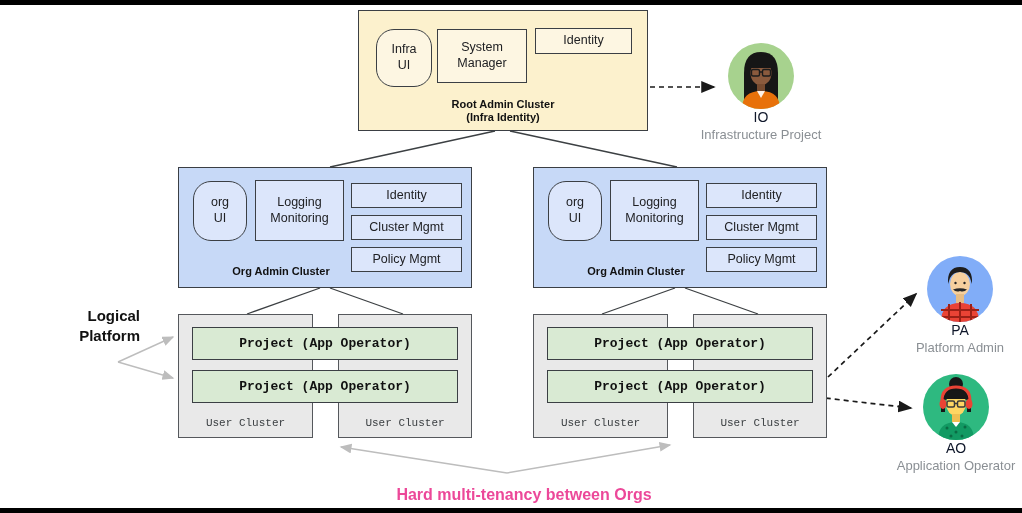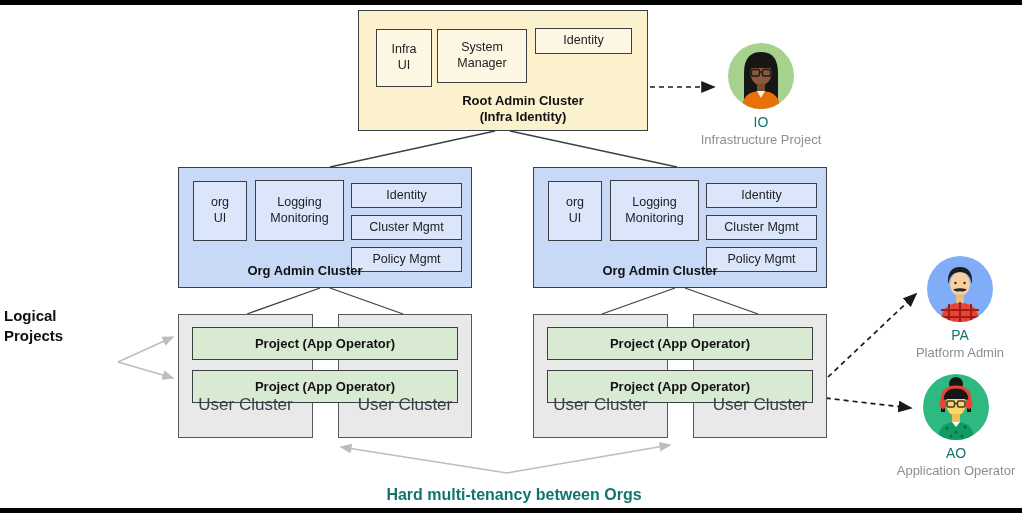--- a/index.html
+++ b/index.html
@@ -17,66 +17,66 @@
   .org-admin.left{left:178px;}
   .org-admin.right{left:533px;}
 
   .c-box{
     position:absolute;box-sizing:border-box;border:1.4px solid #3b3f44;
     display:flex;align-items:center;justify-content:center;text-align:center;
     font-size:12.5px;line-height:1.25;color:#202124;padding:0 4px;
   }
   .root-admin .c-box{background:#fdf6e2;}
   .org-admin .c-box{background:#dce6fb;}
-  .c-box.sq{padding:0 12px;}
+  .c-box.sq{padding:0 12px;border-radius:18px;}
 
   .cluster-title{
-    position:absolute;text-align:center;font-weight:bold;font-size:13px;line-height:1.25;color:#111;padding-left:40px;
+    position:absolute;text-align:center;font-weight:bold;font-size:11px;line-height:1.25;color:#111;
   }
   .root-admin .cluster-title{left:0;right:0;bottom:5px;}
-  .org-admin .cluster-title{left:6px;width:160px;bottom:8px;}
-
-  .user-group{position:absolute;top:314px;width:294px;height:124px;}
+  .org-admin .cluster-title{left:22px;width:160px;bottom:8px;}
+
+  .user-group{position:absolute;top:314px;width:294px;height:124px;font-family:Liberation Mono, monospace;}
   .user-group.left{left:178px;}
   .user-group.right{left:533px;}
   .uc-box{
     position:absolute;top:0;height:124px;box-sizing:border-box;
     background:#e9e9e9;border:1.4px solid #55585c;
   }
   .uc-box.a{left:0;width:135px;}
   .uc-box.b{left:160px;width:134px;}
   .project-bar{
     position:absolute;left:14px;width:266px;height:33px;box-sizing:border-box;
     background:#d9ead3;border:1.5px solid #3b3f44;
     display:flex;align-items:center;justify-content:center;
     font-weight:bold;font-size:13px;color:#111;
   }
   .project-bar.p1{top:13px;}
   .project-bar.p2{top:56px;}
   .uc-label{
-    position:absolute;bottom:23px;text-align:center;font-size:17px;color:#3c4043;
+    position:absolute;bottom:9px;text-align:center;font-size:11px;color:#3c4043;
   }
   .uc-label.a{left:0;width:135px;}
   .uc-label.b{left:160px;width:134px;}
 
   .left-annotation{
-    position:absolute;left:4px;top:306px;width:136px;text-align:left;
+    position:absolute;left:4px;top:306px;width:136px;text-align:right;
     font-weight:bold;font-size:15px;line-height:20px;color:#111;
   }
   .bottom-annotation{
-    position:absolute;left:304px;top:486px;width:420px;text-align:center;
-    font-weight:bold;font-size:16px;color:#0f766e;
+    position:absolute;left:314px;top:486px;width:420px;text-align:center;
+    font-weight:bold;font-size:16px;color:#ec4899;
   }
 
   .persona{position:absolute;width:170px;text-align:center;}
   .persona.io{left:676px;top:43px;}
   .persona.pa{left:875px;top:256px;}
   .persona.ao{left:871px;top:374px;}
   .persona svg{display:block;margin:0 auto;}
-  .persona-abbr{font-size:14px;color:#0f766e;margin-top:5px;}
+  .persona-abbr{font-size:14px;color:#0f172a;}
   .persona-role{font-size:13px;color:#8a8f94;margin-top:2px;}
 
   .overlay{position:absolute;left:0;top:0;width:1022px;height:513px;pointer-events:none;}
 </style>
 </head>
 <body>
 
 <div class="canvas">
 
   <div class="edge-bar top"></div>
@@ -156,21 +156,21 @@
     <div class="uc-box a"></div>
     <div class="uc-box b"></div>
     <div class="project-bar p1">Project (App Operator)</div>
     <div class="project-bar p2">Project  (App Operator)</div>
     <div class="uc-label a">User Cluster</div>
     <div class="uc-label b">User Cluster</div>
   </div>
 
   <div class="left-annotation">
     <div>Logical</div>
-    <div>Projects</div>
+    <div>Platform</div>
   </div>
 
   <div class="bottom-annotation">Hard multi-tenancy between Orgs</div>
 
   <div class="persona io">
     <svg width="66" height="66" viewBox="0 0 66 66">
       <defs>
           <clipPath id="cio">
             <circle cx="33" cy="33" r="33"></circle>
           </clipPath>

